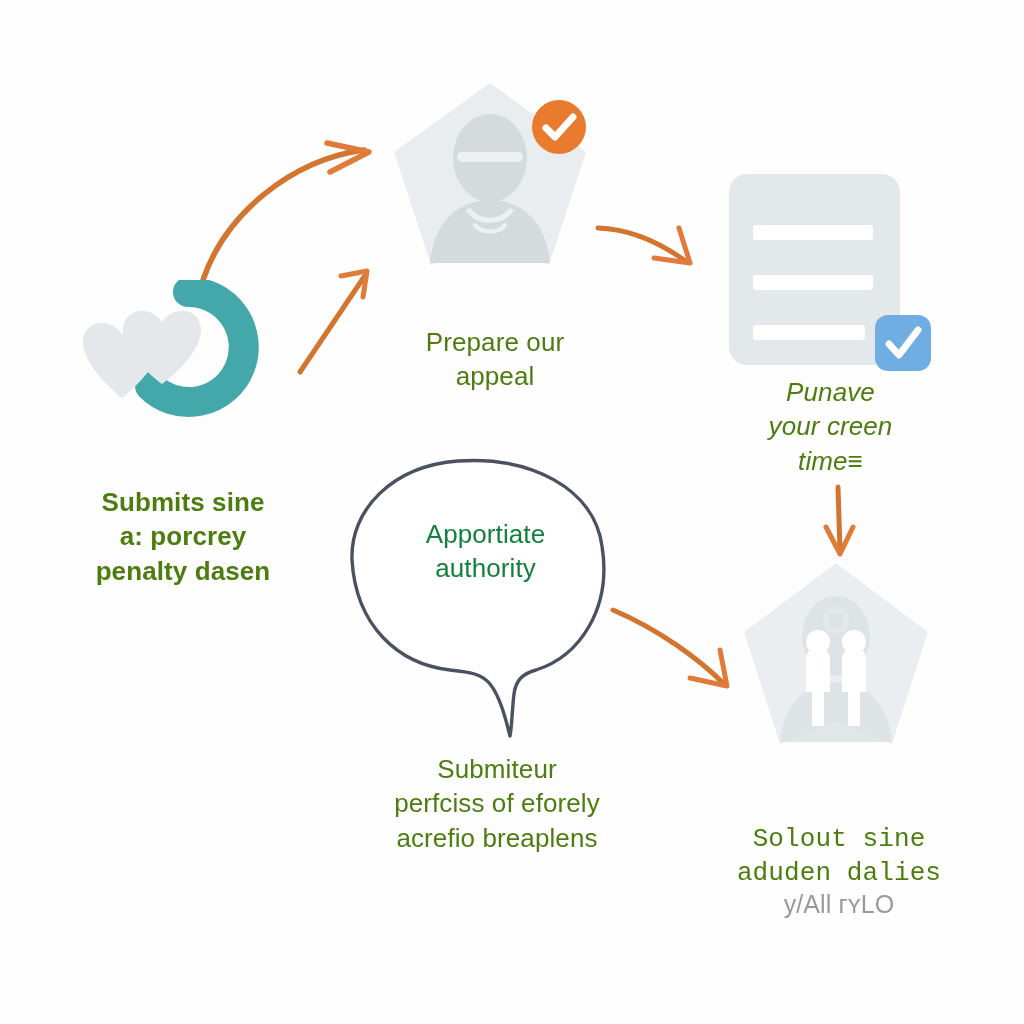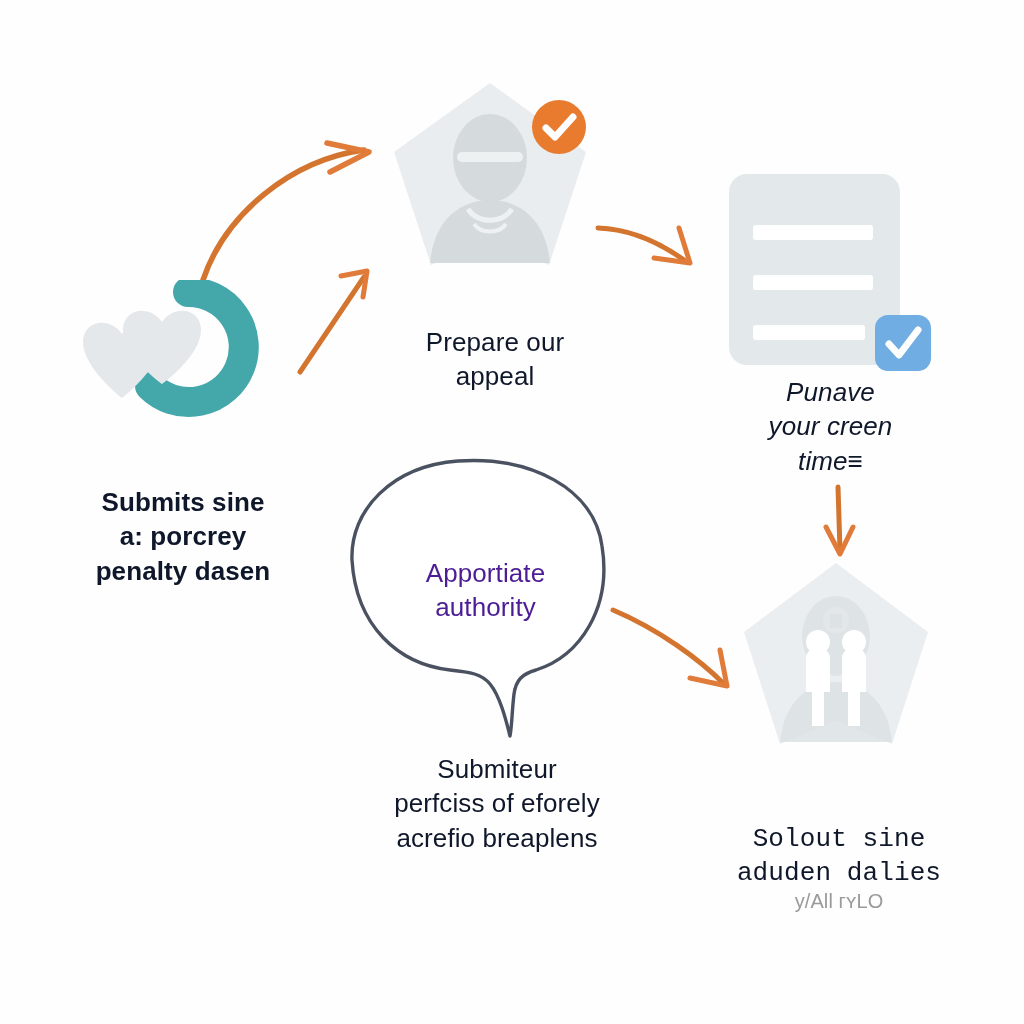--- a/index.html
+++ b/index.html
@@ -14,30 +14,30 @@
     background: #fefefe;
     font-family: "Liberation Sans", sans-serif;
     overflow: hidden;
   }
   .node {
     position: absolute;
   }
   .caption {
     position: absolute;
     text-align: center;
-    color: #0f172a;
+    color: #4d7c0f;
     font-size: 26px;
     line-height: 1.32;
     font-weight: 400;
     letter-spacing: 0.1px;
     white-space: pre-line;
   }
   .caption.sub {
     color: #9a9a9a;
-    font-size: 20px;
+    font-size: 25px;
   }
   .arrow-layer {
     position: absolute;
     left: 0;
     top: 0;
     width: 1024px;
     height: 1024px;
     pointer-events: none;
   }
   .bubble-layer {
@@ -148,21 +148,21 @@
                C10,62 52,18 118,13
                C190,8 254,40 262,98
                C272,160 240,208 196,222
                C182,226 176,232 174,246
                C172,262 172,278 170,288
                C166,272 160,248 150,236
                C142,226 130,224 110,222
                C58,216 16,178 12,112 Z" fill="#ffffff" stroke="#4a5160" stroke-width="3.4" stroke-linejoin="round"></path>
     </svg>
   </div>
-  <div class="caption" style="left:378px; top:556px; width:215px; color:#4c1d95;">Apportiate
+  <div class="caption" style="left:378px; top:517px; width:215px; color:#15803d;">Apportiate
 authority</div>
   <div class="caption" style="left:352px; top:752px; width:290px;">Submiteur
 perfciss of eforely
 acrefio breaplens</div>
 
   <div class="node" style="left:740px; top:558px; width:192px; height:205px;">
     <svg class="icon-svg" width="192" height="205" viewBox="0 0 192 205">
       <path d="M96,5 L188,74 L152,186 L96,163 L40,186 L4,74 Z" fill="#eaeef0"></path>
       <g fill="#dde2e5" opacity="0.85">
         <ellipse cx="96" cy="78" rx="34" ry="40"></ellipse>

